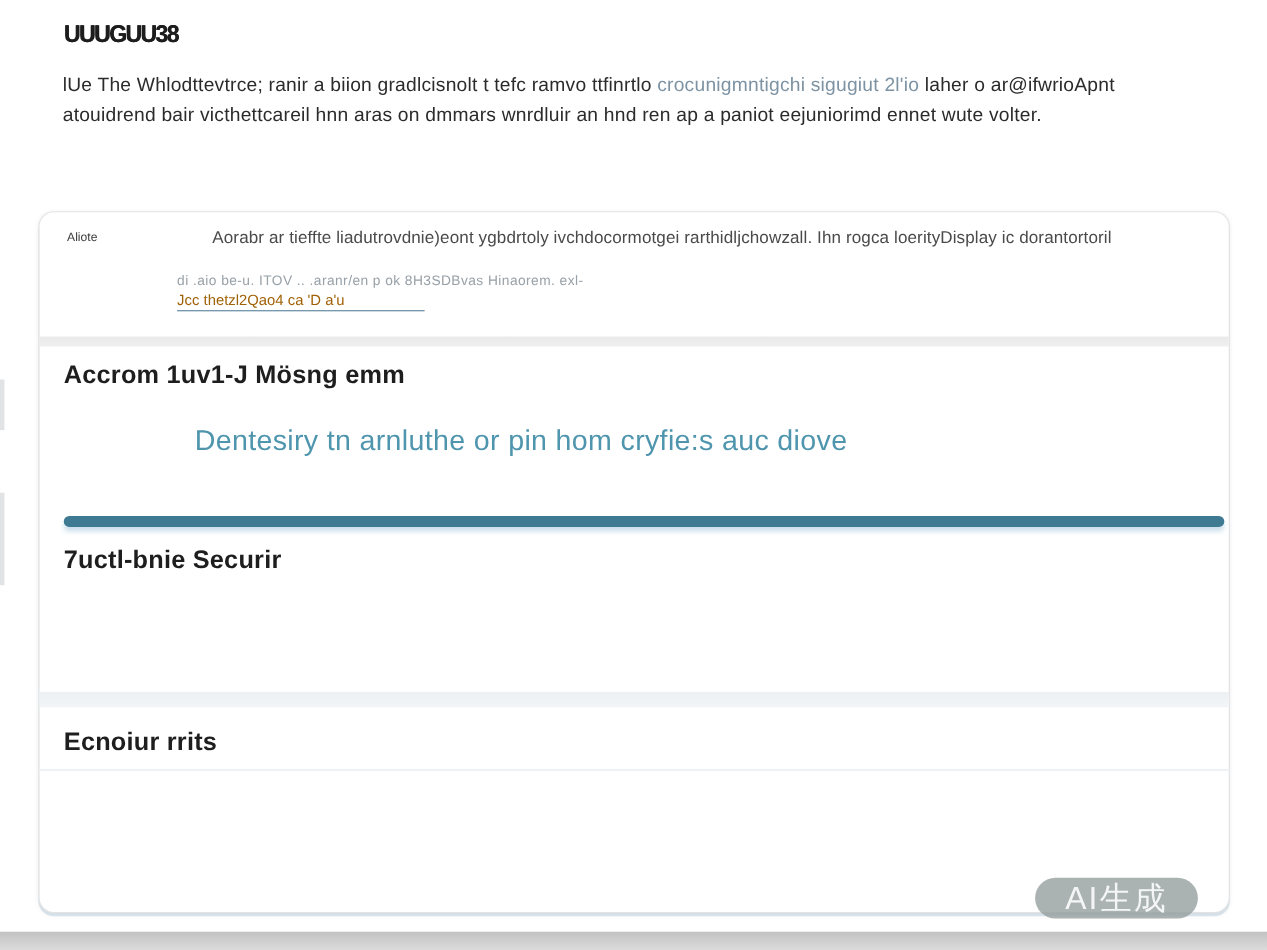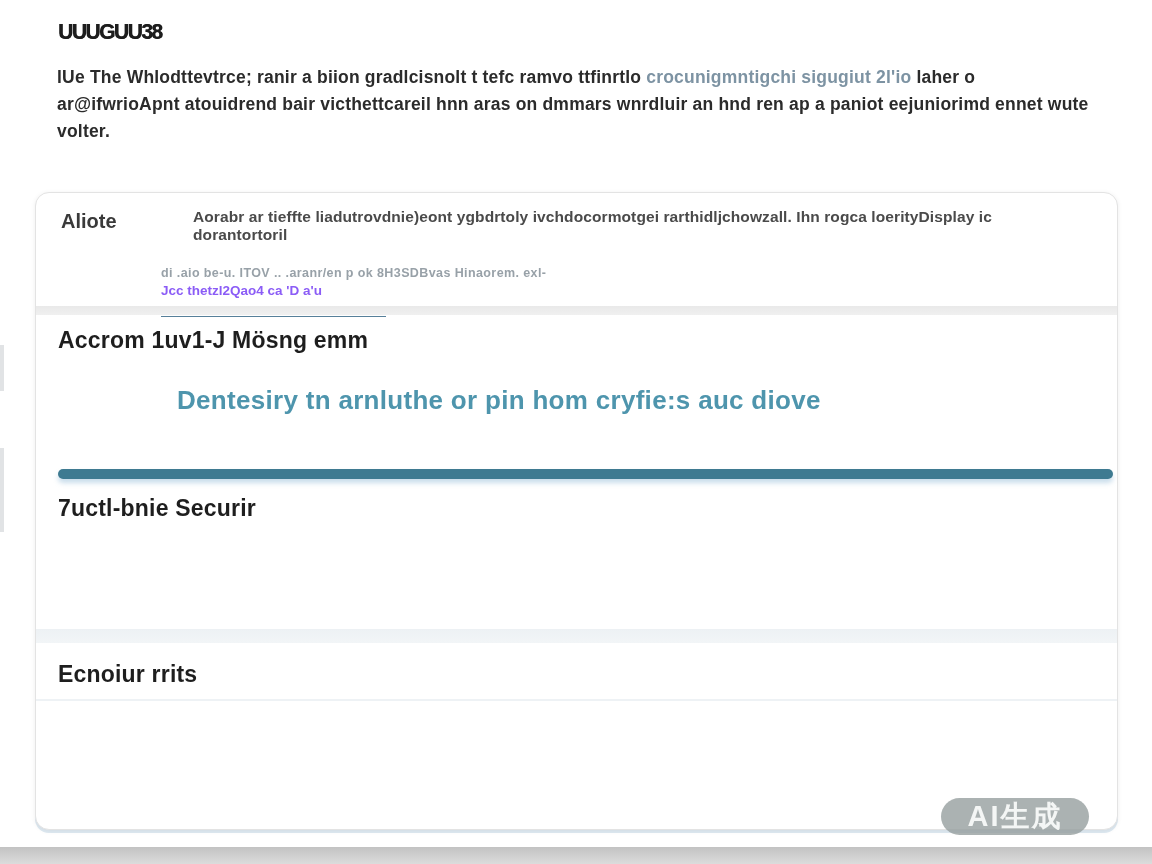--- a/index.html
+++ b/index.html
@@ -1,15 +1,15 @@
 <!DOCTYPE html>
 <html><head>
 <meta charset="utf-8">
 <style>
-  * { margin: 0; padding: 0; box-sizing: border-box; font-weight: bold; }
+  * { margin: 0; padding: 0; box-sizing: border-box; }
   html, body { width: 1152px; height: 864px; }
   body {
     position: relative;
     background: #ffffff;
     font-family: "Liberation Sans", sans-serif;
     overflow: hidden;
     color: #2e2e2e;
   }
 
   .logo {
@@ -40,35 +40,35 @@
     width: 1083px; height: 638px;
     background: #ffffff;
     border: 1px solid #e3e3e3;
     border-radius: 14px;
     box-shadow: 0 1px 5px rgba(0,0,0,0.07), 0 3px 0 #dfeaf2;
   }
 
   .profile-row { position: absolute; left: 0; top: 0; width: 100%; height: 112px; }
   .profile-label {
     position: absolute; left: 25px; top: 17px;
-    font-size: 20px; color: #3a3a3a;
+    font-size: 11px; color: #3a3a3a;
   }
   .profile-content { position: absolute; left: 125px; top: 15px; width: 880px; }
   .profile-primary { font-size: 15.5px; color: #4a4a4a; letter-spacing: 0.1px; margin-left: 32px; }
   .profile-secondary {
     margin-top: 22px;
     font-size: 12.5px; color: #98a1a8; letter-spacing: 0.4px;
   }
   .profile-link {
     display: inline-block;
     margin-top: 3px;
-    font-size: 13.5px; color: #8b5cf6;
+    font-size: 13.5px; color: #a16207;
     border-bottom: 1.5px solid #57809a;
     min-width: 225px;
-    padding-bottom: 18px;
+    padding-bottom: 2px;
     cursor: pointer;
   }
 
   .divider-1 {
     position: absolute; left: 0; top: 113px; width: 100%; height: 9px;
     background: linear-gradient(#e9e9e9, #f0f0f0);
   }
   .divider-2 {
     position: absolute; left: 0; top: 436px; width: 100%; height: 14px;
     background: linear-gradient(#edf1f4, #f2f5f7);

